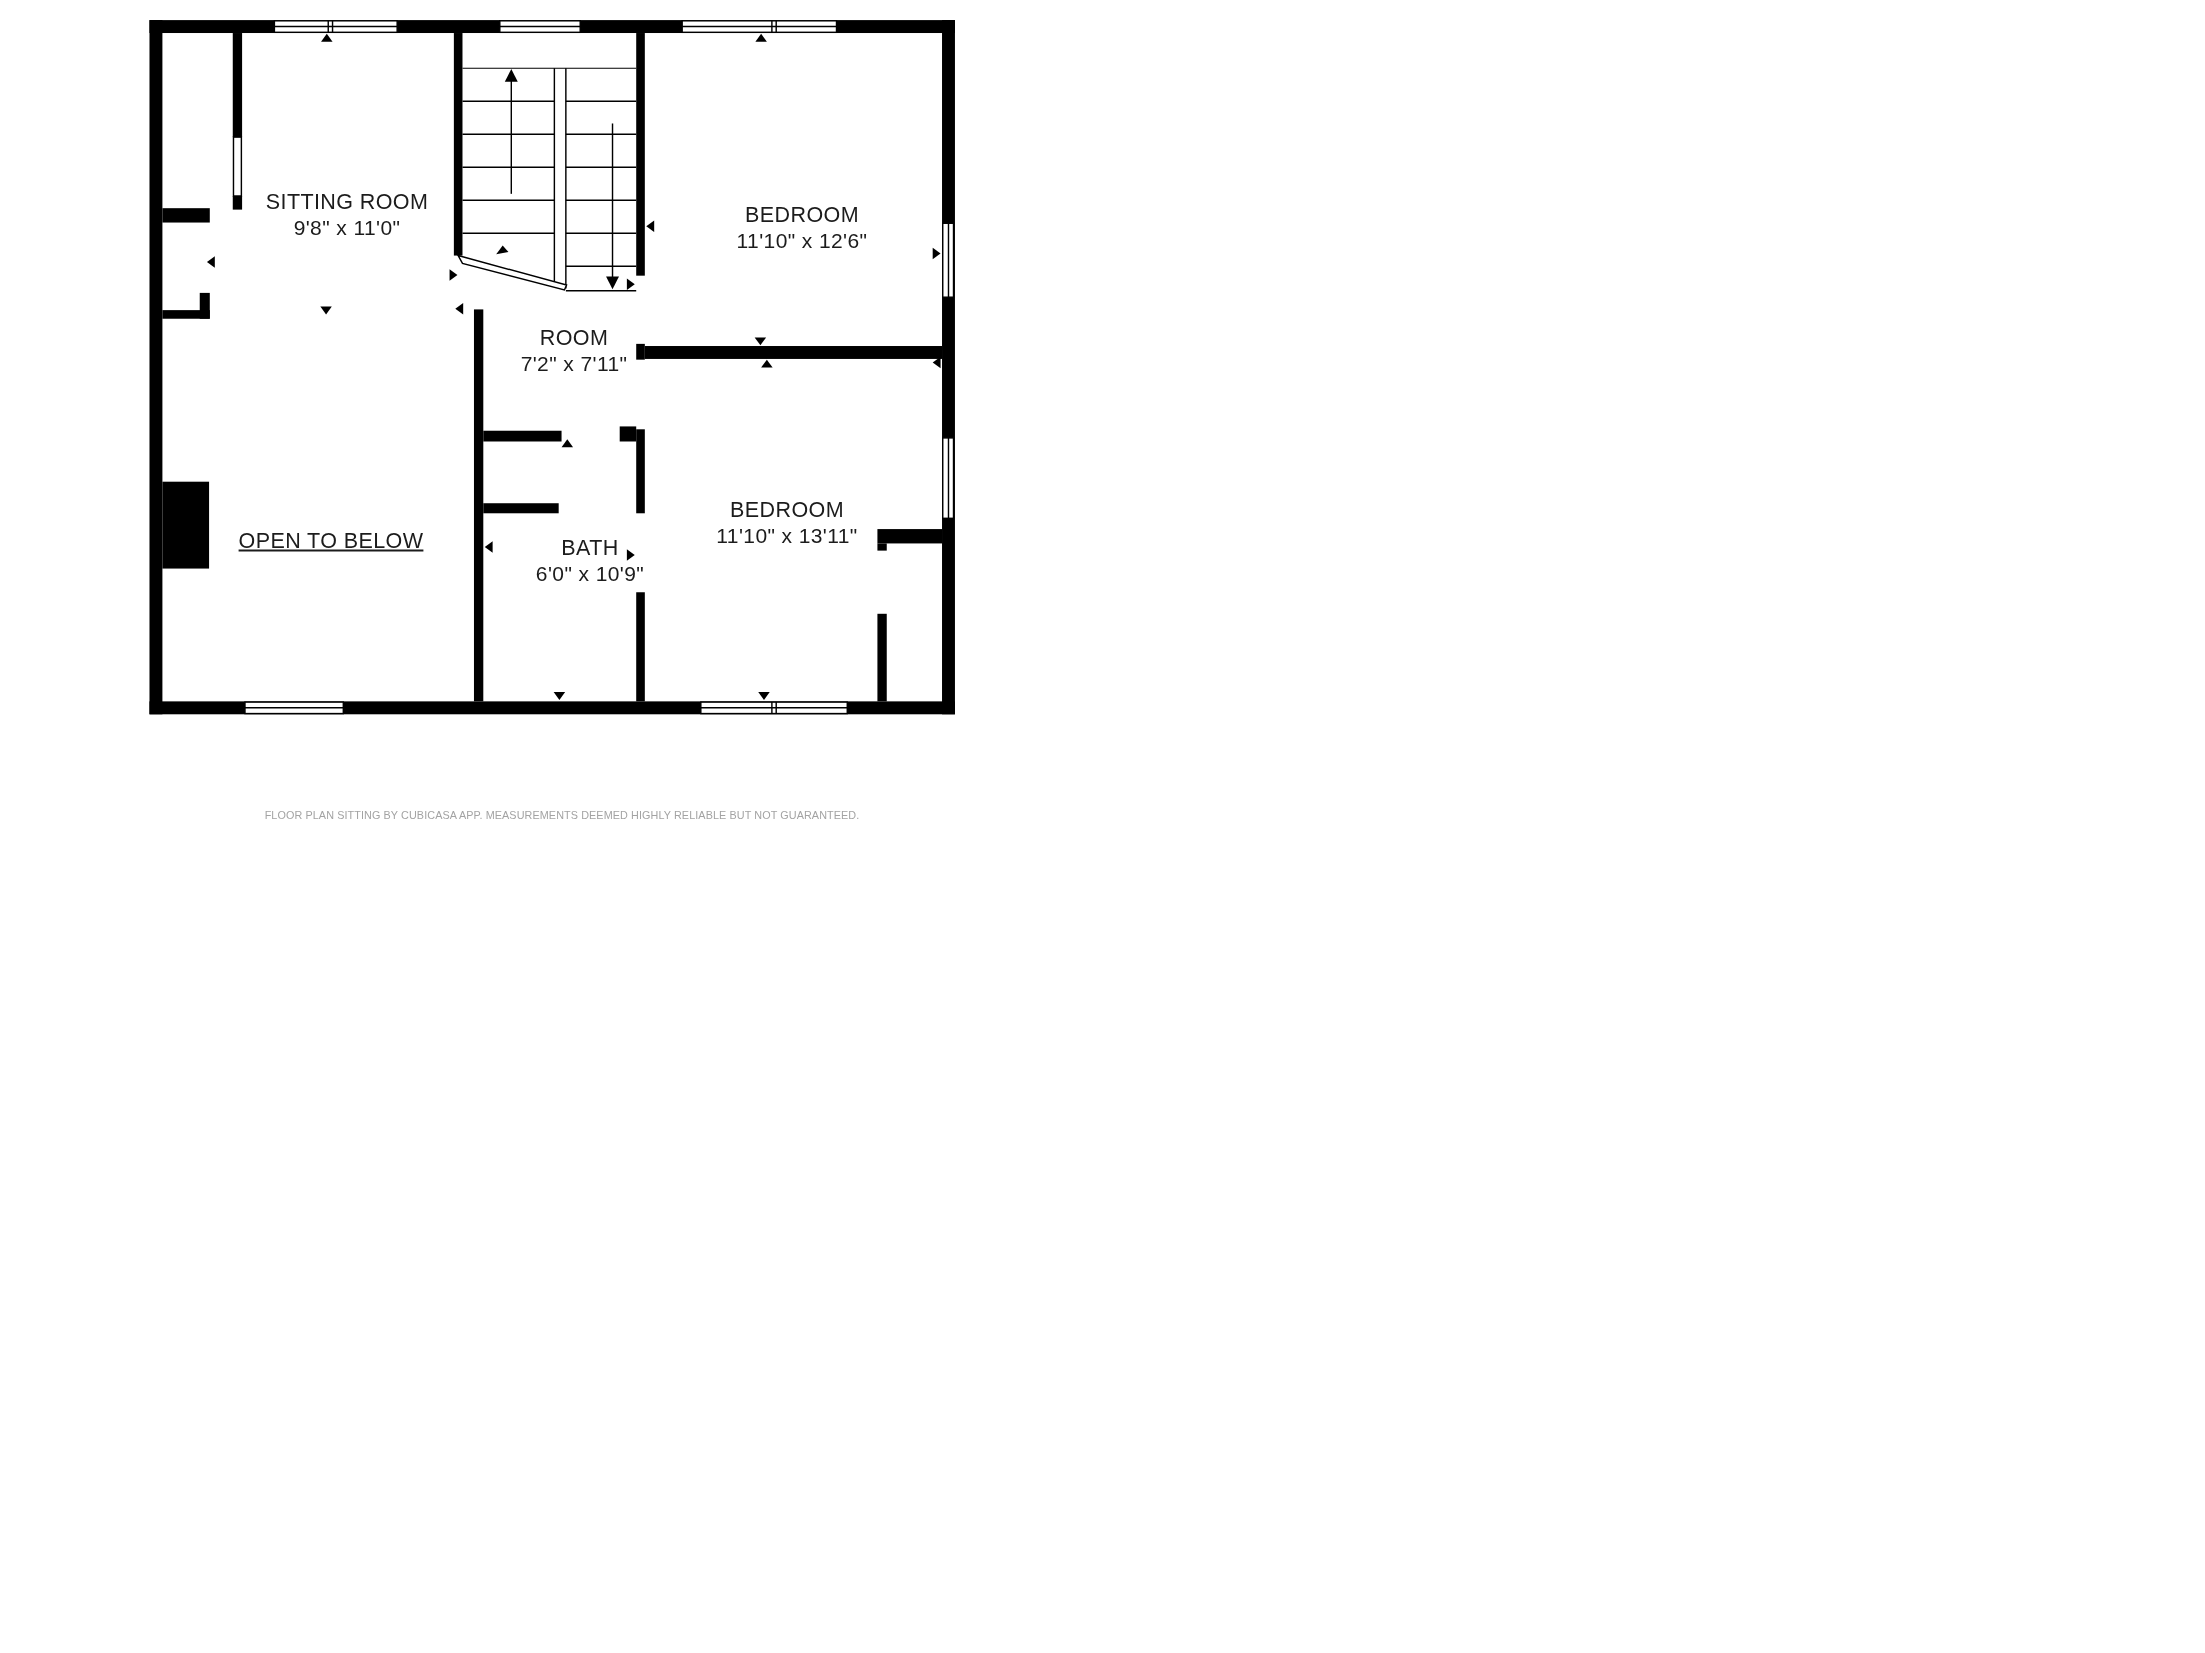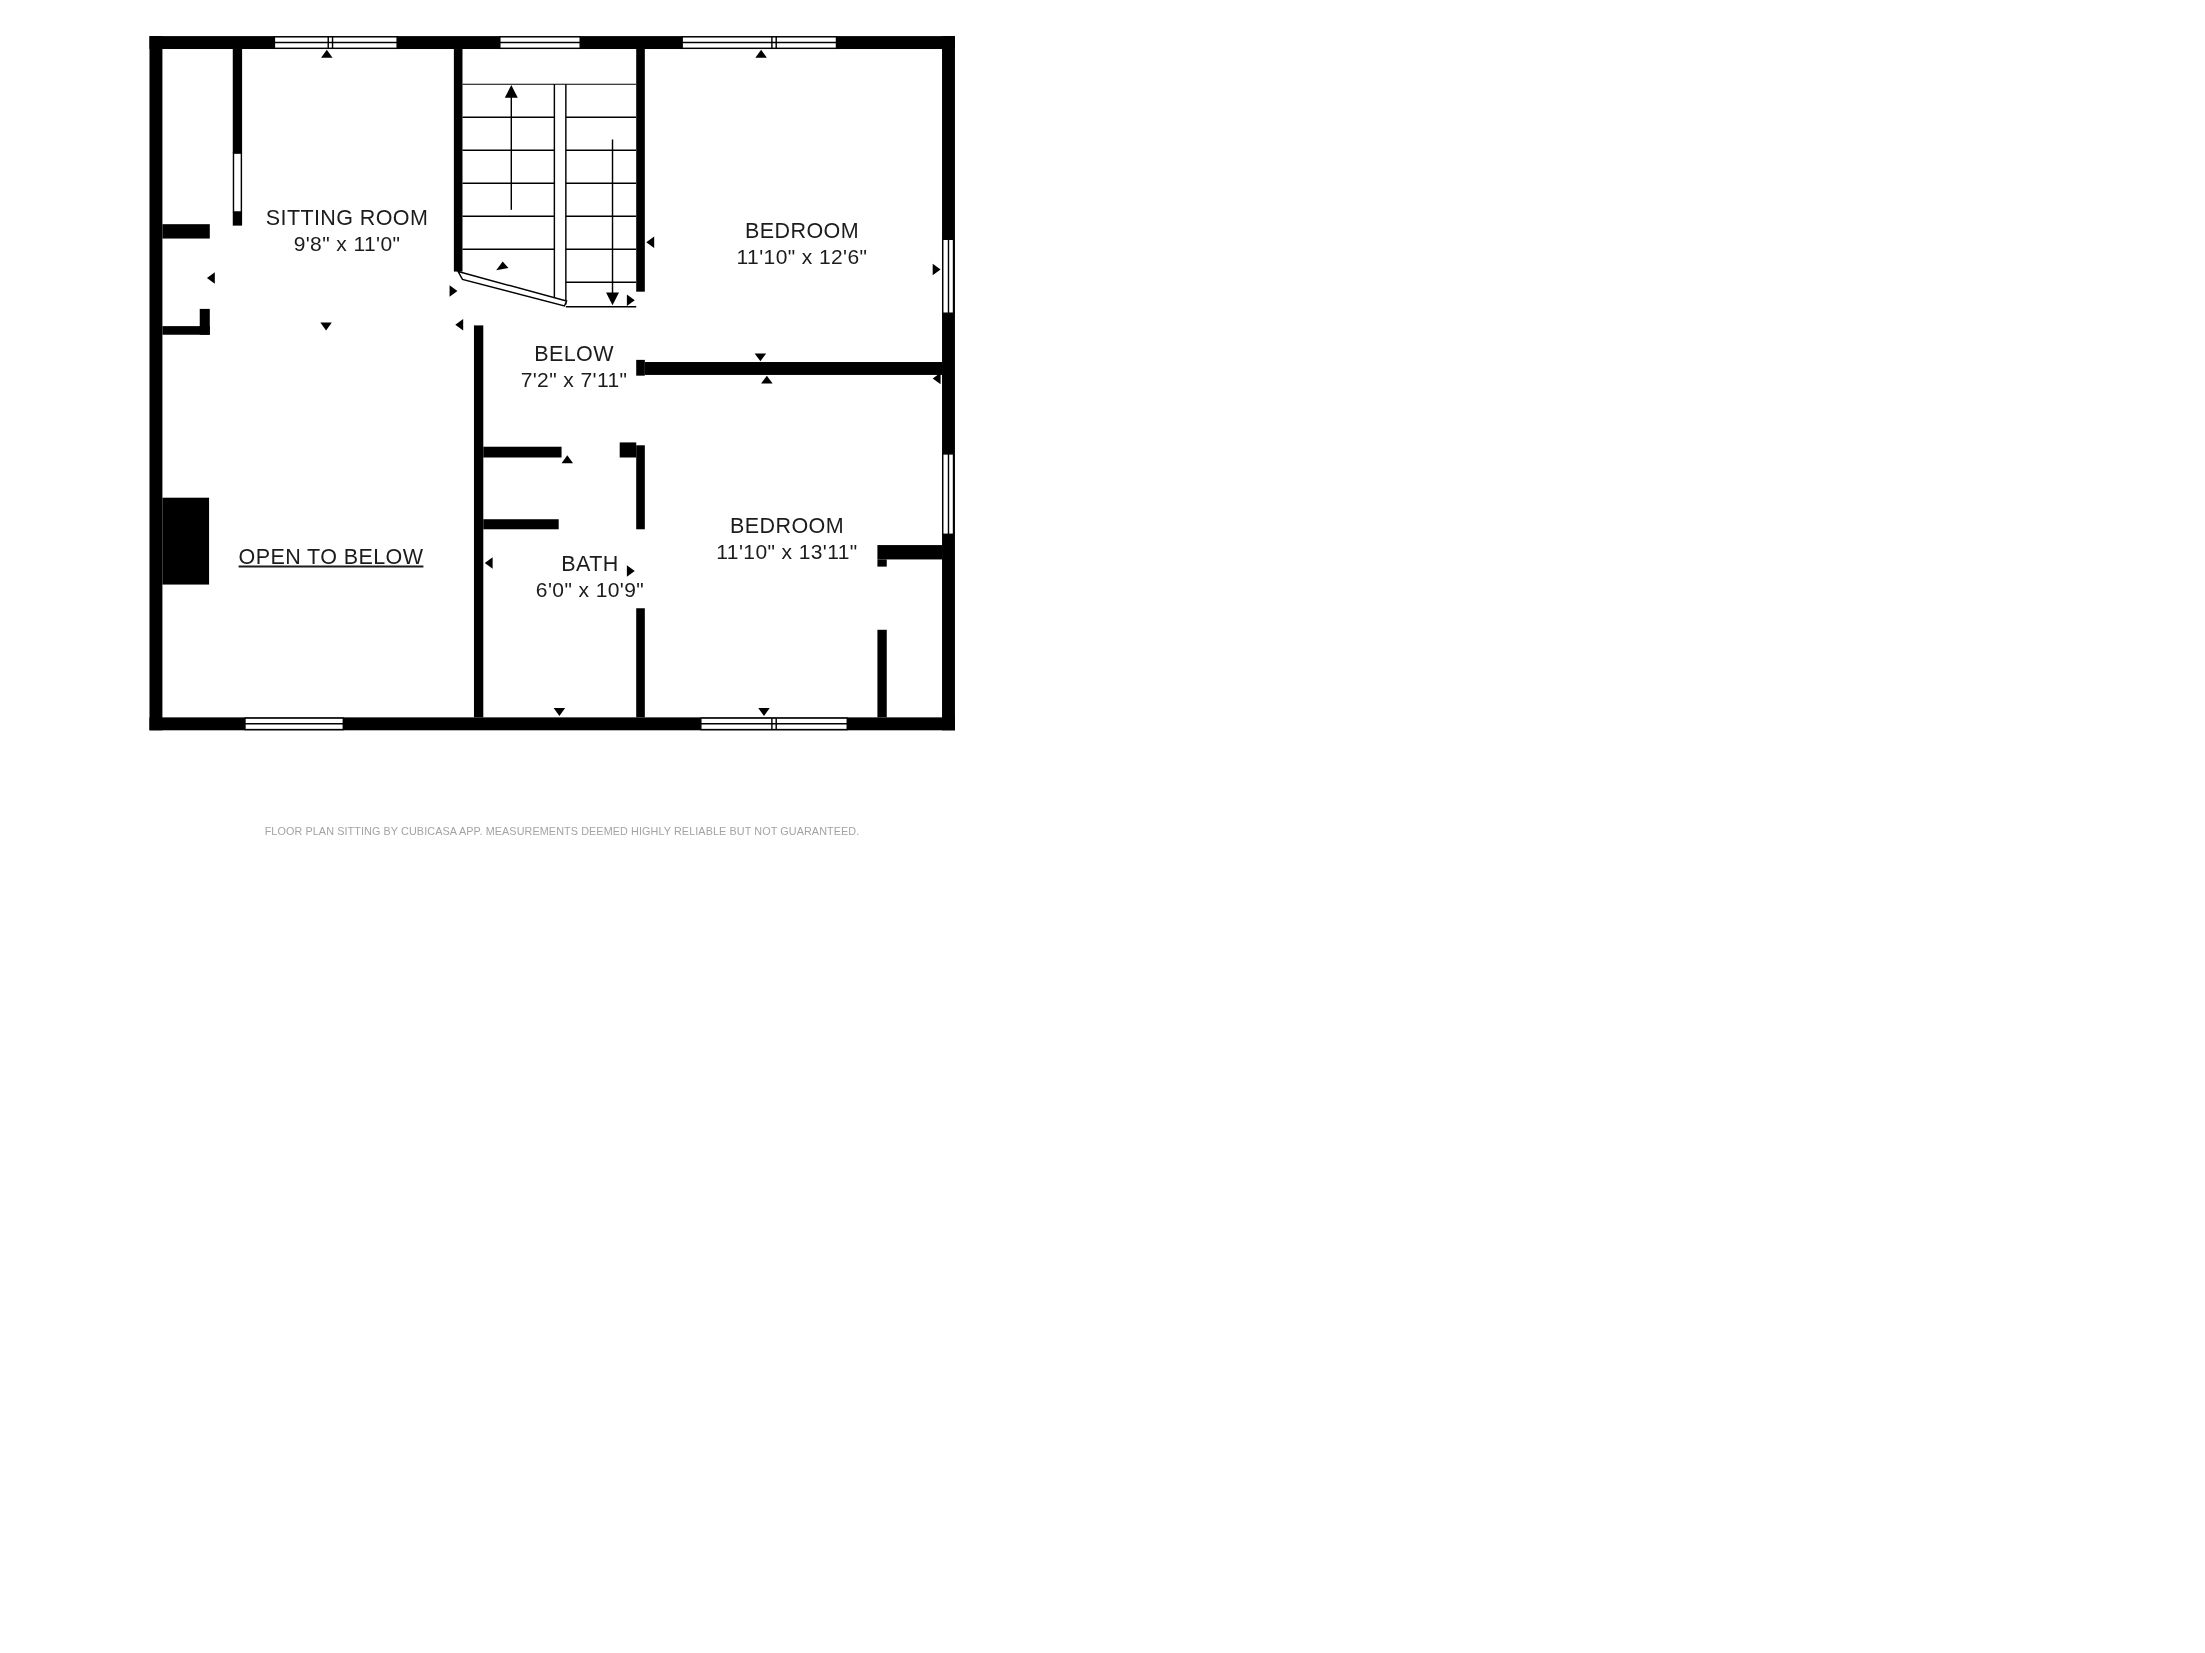--- a/index.html
+++ b/index.html
@@ -2,21 +2,20 @@
 <html style="font-size:11.5px"><head>
 <meta charset="utf-8">
 <style>
   html,body{margin:0;padding:0;background:#ffffff;}
   .canvas{
     position:relative;
     width:1103px;height:827px;
     background:#ffffff;
     font-family:"Liberation Sans", sans-serif;
     overflow:hidden;
-    margin-top:16px;
   }
   .plan-svg{position:absolute;left:0;top:0;width:1103px;height:827px;}
   .room-label{
     position:absolute;
     transform:translate(-50%,-50%);
     text-align:center;
     color:#1c1c1c;
     font-size:21.5px;
     line-height:25px;
     letter-spacing:0.4px;
@@ -182,21 +181,21 @@
     <div class="name">SITTING ROOM</div>
     <div class="dims">9'8" x 11'0"</div>
   </div>
 
   <div class="room-label" style="left:802px;top:228px;">
     <div class="name">BEDROOM</div>
     <div class="dims">11'10" x 12'6"</div>
   </div>
 
   <div class="room-label" style="left:574px;top:351px;">
-    <div class="name">BELOW</div>
+    <div class="name">ROOM</div>
     <div class="dims">7'2" x 7'11"</div>
   </div>
 
   <div class="room-label" style="left:331px;top:541px;text-decoration:underline;">
     <div class="name">OPEN TO BELOW</div>
   </div>
 
   <div class="room-label" style="left:590px;top:561px;">
     <div class="name">BATH</div>
     <div class="dims">6'0" x 10'9"</div>

